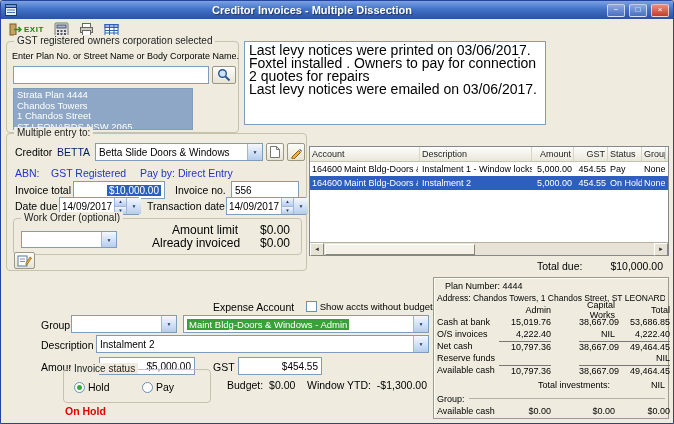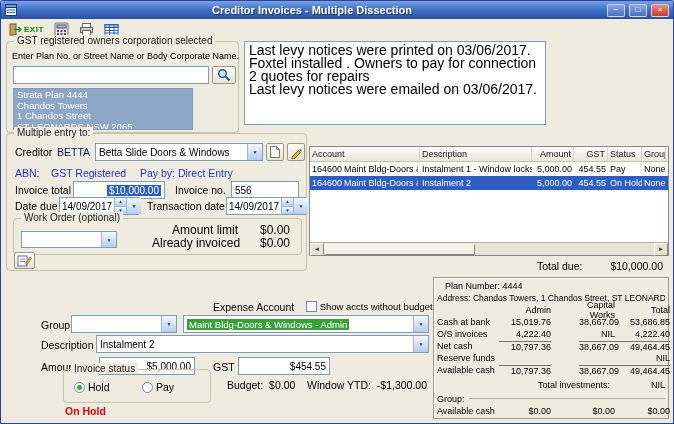--- a/index.html
+++ b/index.html
@@ -307,21 +307,21 @@
 
   <span class="lbl" style="left:40px;top:338px;">Description</span>
   <div class="combo" style="left:95px;top:334px;width:333px;">
     <span>Instalment 2</span>
     <span class="arrow-btn">▼</span>
   </div>
 
   <span class="lbl" style="left:40px;top:360px;">Amount</span>
   <input class="tb" style="left: 98px; top: 356px; width: 96px; text-align: right;" value="$5,000.00">
   <span class="lbl" style="left:212px;top:360px;">GST</span>
-  <input class="tb" style="left: 237px; top: 356px; width: 92px; text-align: right;" value="$454.55">
+  <input class="tb" style="left: 237px; top: 356px; width: 84px; text-align: right;" value="$454.55">
 
   <div class="groupbox" style="left:62px;top:368px;width:148px;height:34px;">
     <span class="legend">Invoice status</span>
     <span class="lbl" style="left:10px;top:11px;">
       <span class="radio checked"></span>
       <span>Hold</span>
     </span>
     <span class="lbl" style="left:78px;top:11px;">
       <span class="radio"></span>
       <span>Pay</span>

